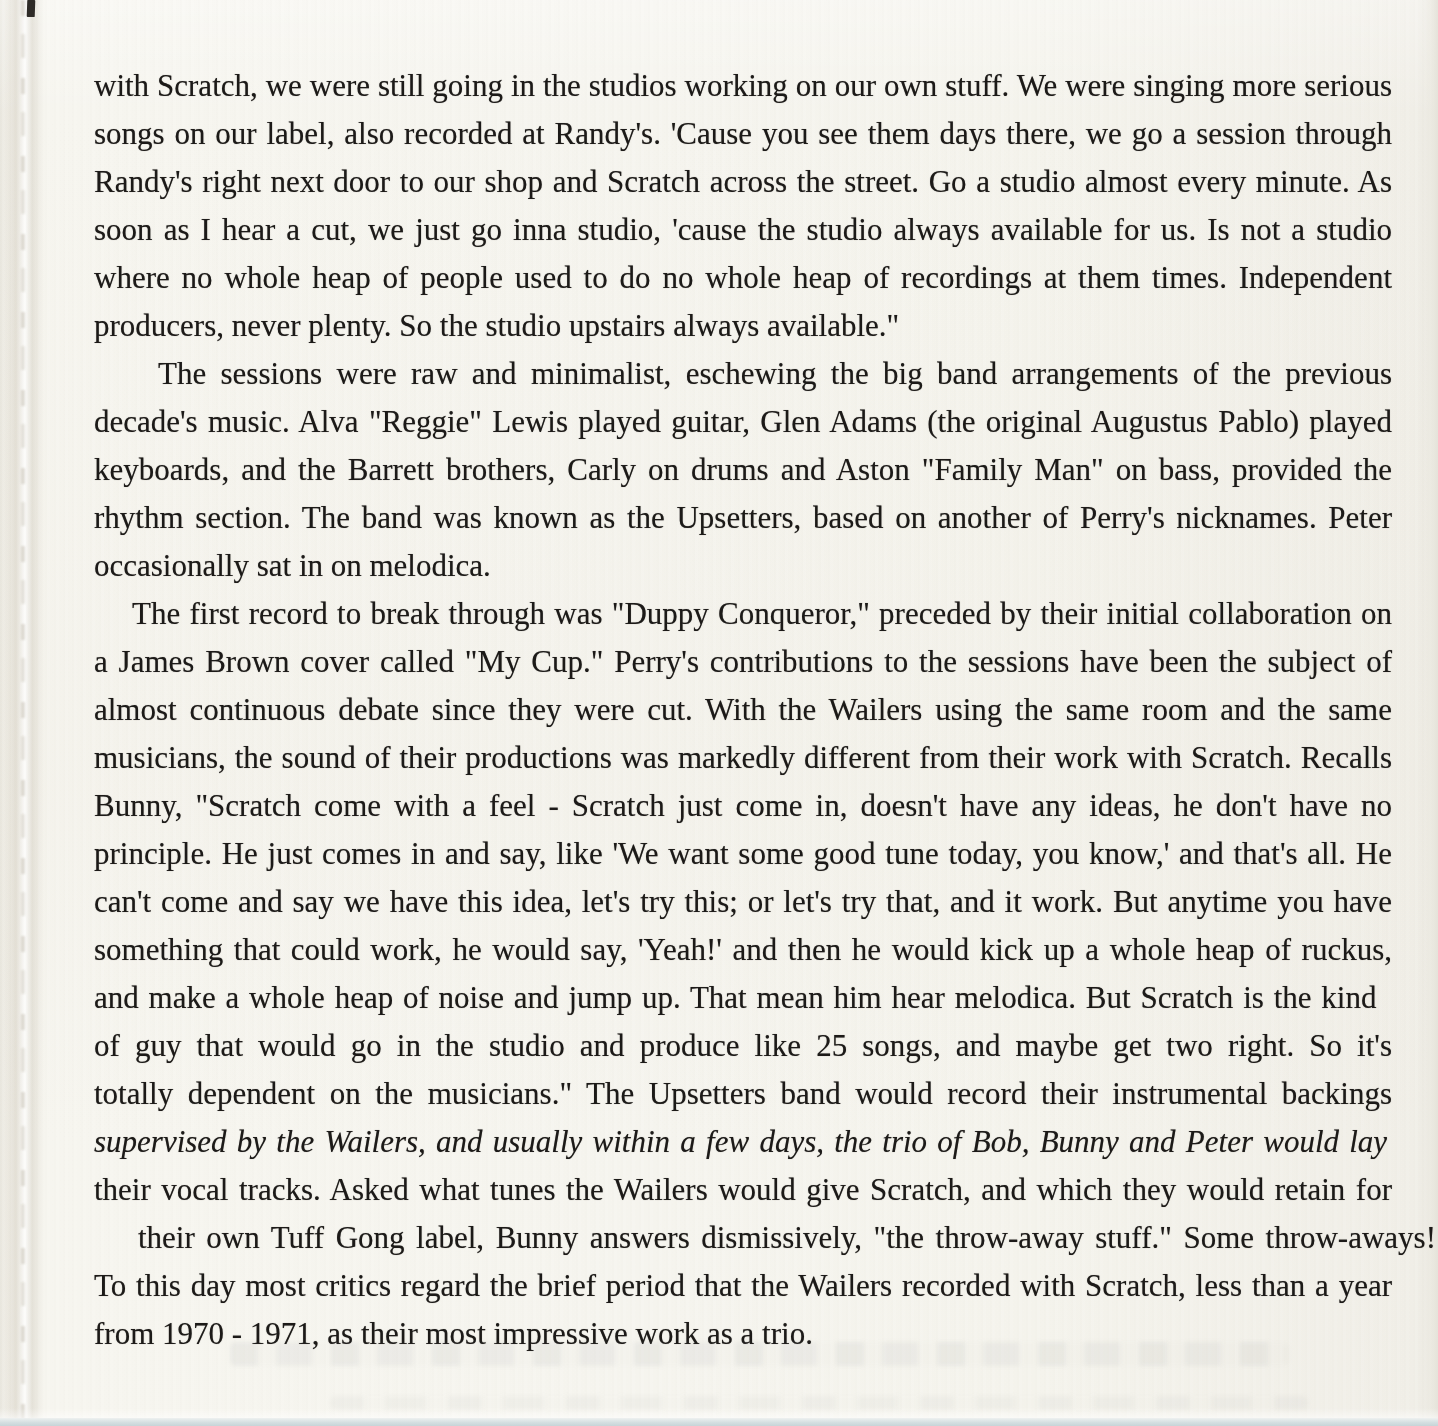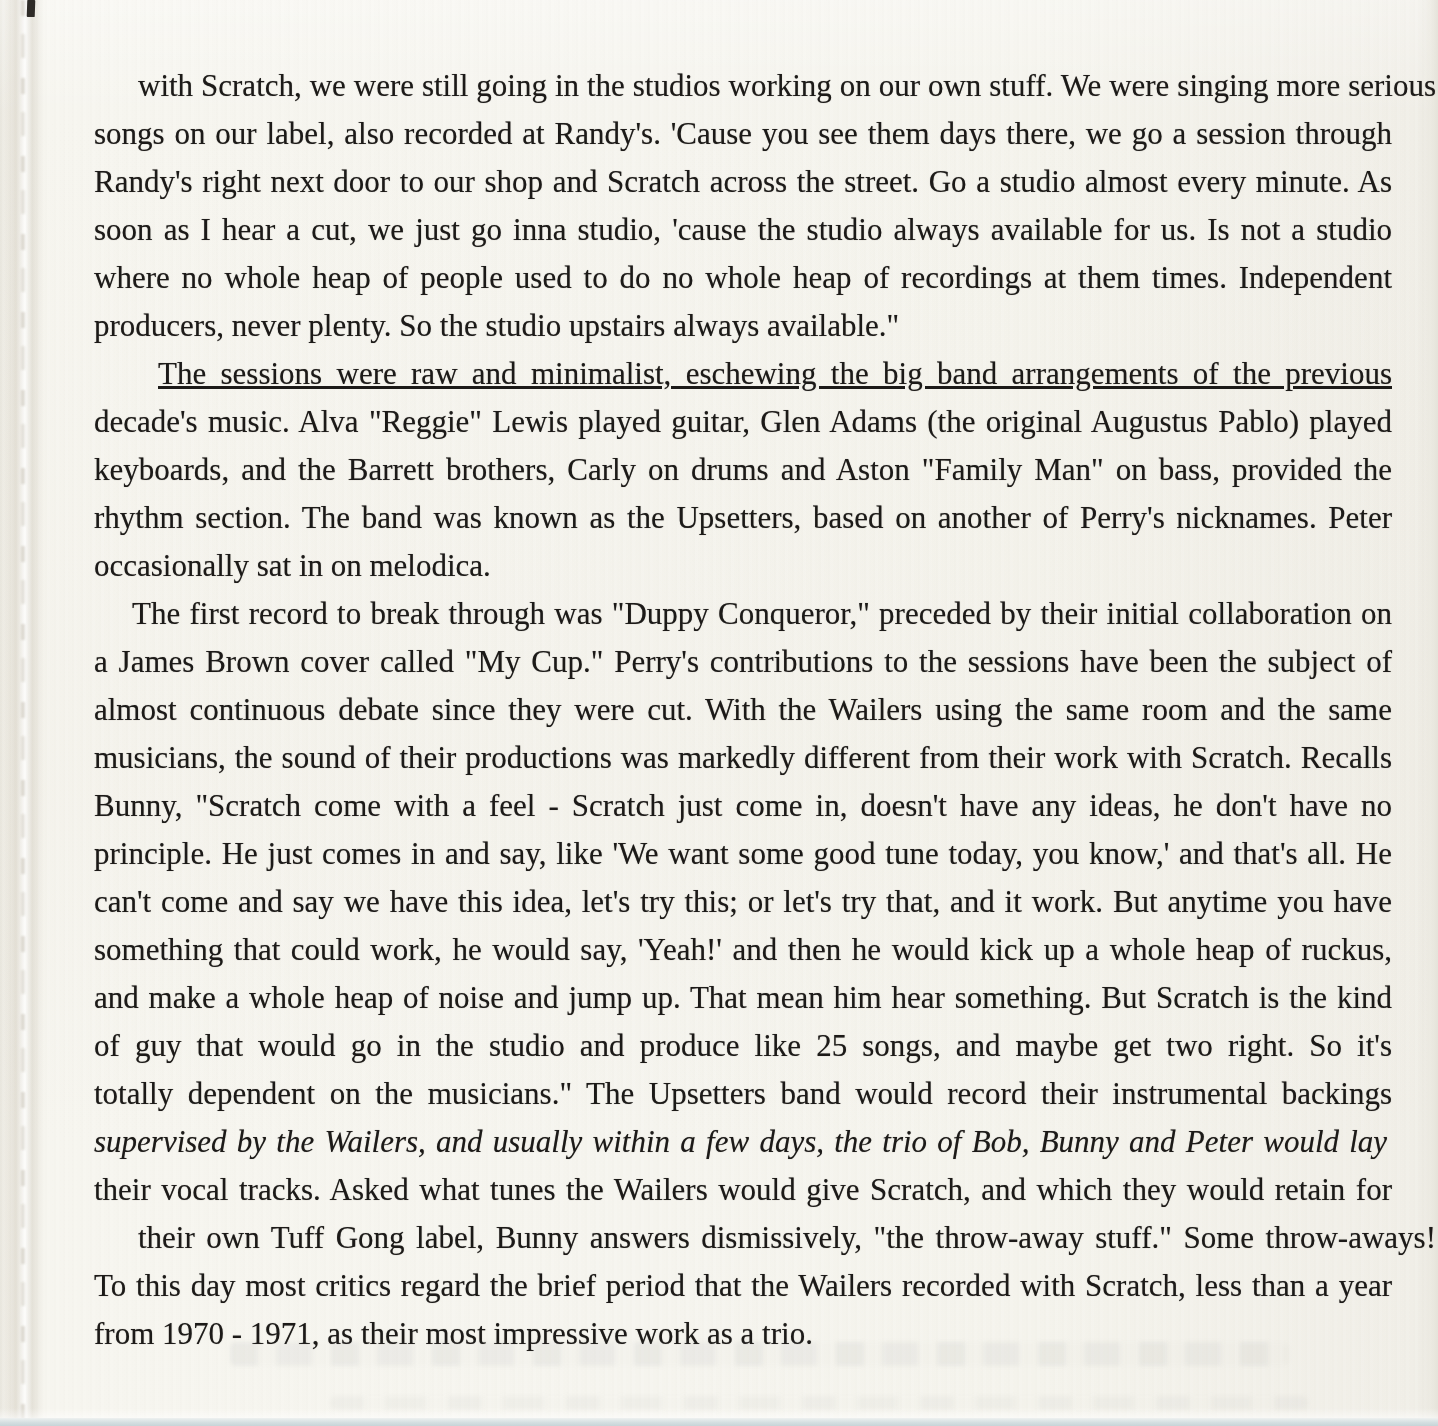--- a/index.html
+++ b/index.html
@@ -78,55 +78,55 @@
     filter: blur(2.4px); border-radius: 5px;
   }
   .text-block {
     position: absolute; left: 94px; right: 46px; top: 62px;
     font-family: "Liberation Serif", "DejaVu Serif", serif;
     font-size: 31px; line-height: 48px;
     color: #1c1a18;
     text-shadow: 0 0 0.8px rgba(30,26,22,0.5);
   }
   .line { white-space: nowrap; height: 48px; }
-  .line.indent-lg { text-indent: 64px; text-decoration: underline; }
+  .line.indent-lg { text-indent: 64px; }
   .line.indent-sm { text-indent: 38px; }
 </style>
 </head>
 <body>
 
 <div class="page">
   <div class="crease-left"></div>
   <div class="crease-line"></div>
   <div class="corner-mark"></div>
   <div class="edge-right"></div>
 
   <div class="text-block">
-    <div class="line justify"><span style="word-spacing: 0.181424px; margin-left: 44px;">with Scratch, we were still going in the studios working on our own stuff. We were singing more serious</span></div>
+    <div class="line justify"><span style="word-spacing: 0.181424px;">with Scratch, we were still going in the studios working on our own stuff. We were singing more serious</span></div>
     <div class="line justify"><span style="word-spacing: 2.09115px;">songs on our label, also recorded at Randy's. 'Cause you see them days there, we go a session through</span></div>
     <div class="line justify"><span style="word-spacing: 1.8724px;">Randy's right next door to our shop and Scratch across the street. Go a studio almost every minute. As</span></div>
     <div class="line justify"><span style="word-spacing: 3.32887px;">soon as I hear a cut, we just go inna studio, 'cause the studio always available for us. Is not a studio</span></div>
     <div class="line justify"><span style="word-spacing: 4.14246px;">where no whole heap of people used to do no whole heap of recordings at them times. Independent</span></div>
     <div class="line flush"><span>producers, never plenty. So the studio upstairs always available."</span></div>
 
     <div class="line justify indent-lg"><span style="word-spacing: 6.58293px;">The sessions were raw and minimalist, eschewing the big band arrangements of the previous</span></div>
     <div class="line justify"><span style="word-spacing: 2.53125px;">decade's music. Alva "Reggie" Lewis played guitar, Glen Adams (the original Augustus Pablo) played</span></div>
     <div class="line justify"><span style="word-spacing: 4.25938px;">keyboards, and the Barrett brothers, Carly on drums and Aston "Family Man" on bass, provided the</span></div>
     <div class="line justify"><span style="word-spacing: 3.89688px;">rhythm section. The band was known as the Upsetters, based on another of Perry's nicknames. Peter</span></div>
     <div class="line flush"><span>occasionally sat in on melodica.</span></div>
 
     <div class="line justify indent-sm"><span style="word-spacing: 1.51897px; text-align: center;">The first record to break through was "Duppy Conqueror," preceded by their initial collaboration on</span></div>
     <div class="line justify"><span style="word-spacing: 3.05566px;">a James Brown cover called "My Cup." Perry's contributions to the sessions have been the subject of</span></div>
     <div class="line justify"><span style="word-spacing: 4.97266px;">almost continuous debate since they were cut. With the Wailers using the same room and the same</span></div>
     <div class="line justify"><span style="word-spacing: 1.25335px;">musicians, the sound of their productions was markedly different from their work with Scratch. Recalls</span></div>
     <div class="line justify"><span style="word-spacing: 5.23524px;">Bunny, "Scratch come with a feel - Scratch just come in, doesn't have any ideas, he don't have no</span></div>
     <div class="line justify"><span style="word-spacing: 1.99918px; margin-top: 23px;">principle. He just comes in and say, like 'We want some good tune today, you know,' and that's all. He</span></div>
     <div class="line justify"><span style="word-spacing: 2.06027px;">can't come and say we have this idea, let's try this; or let's try that, and it work. But anytime you have</span></div>
     <div class="line justify"><span style="word-spacing: 2.85417px;">something that could work, he would say, 'Yeah!' and then he would kick up a whole heap of ruckus,</span></div>
-    <div class="line justify"><span style="word-spacing: 2.05592px;">and make a whole heap of noise and jump up. That mean him hear something. But Scratch is the kind</span></div>
+    <div class="line justify"><span style="word-spacing: 2.05592px;">and make a whole heap of noise and jump up. That mean him hear melodica. But Scratch is the kind</span></div>
     <div class="line justify"><span style="word-spacing: 7.34293px;">of guy that would go in the studio and produce like 25 songs, and maybe get two right. So it's</span></div>
     <div class="line justify"><span style="word-spacing: 6.79297px;">totally dependent on the musicians." The Upsetters band would record their instrumental backings</span></div>
     <div class="line justify"><span style="word-spacing: 2.49566px; font-style: italic;">supervised by the Wailers, and usually within a few days, the trio of Bob, Bunny and Peter would lay</span></div>
     <div class="line justify"><span style="word-spacing: 2.76172px;">their vocal tracks. Asked what tunes the Wailers would give Scratch, and which they would retain for</span></div>
     <div class="line justify"><span style="word-spacing: 3.78776px; margin-left: 44px;">their own Tuff Gong label, Bunny answers dismissively, "the throw-away stuff." Some throw-aways!</span></div>
     <div class="line justify"><span style="word-spacing: 2.05382px;">To this day most critics regard the brief period that the Wailers recorded with Scratch, less than a year</span></div>
     <div class="line flush"><span>from 1970 - 1971, as their most impressive work as a trio.</span></div>
   </div>
 
   <div class="ghost ghost-1"></div>

